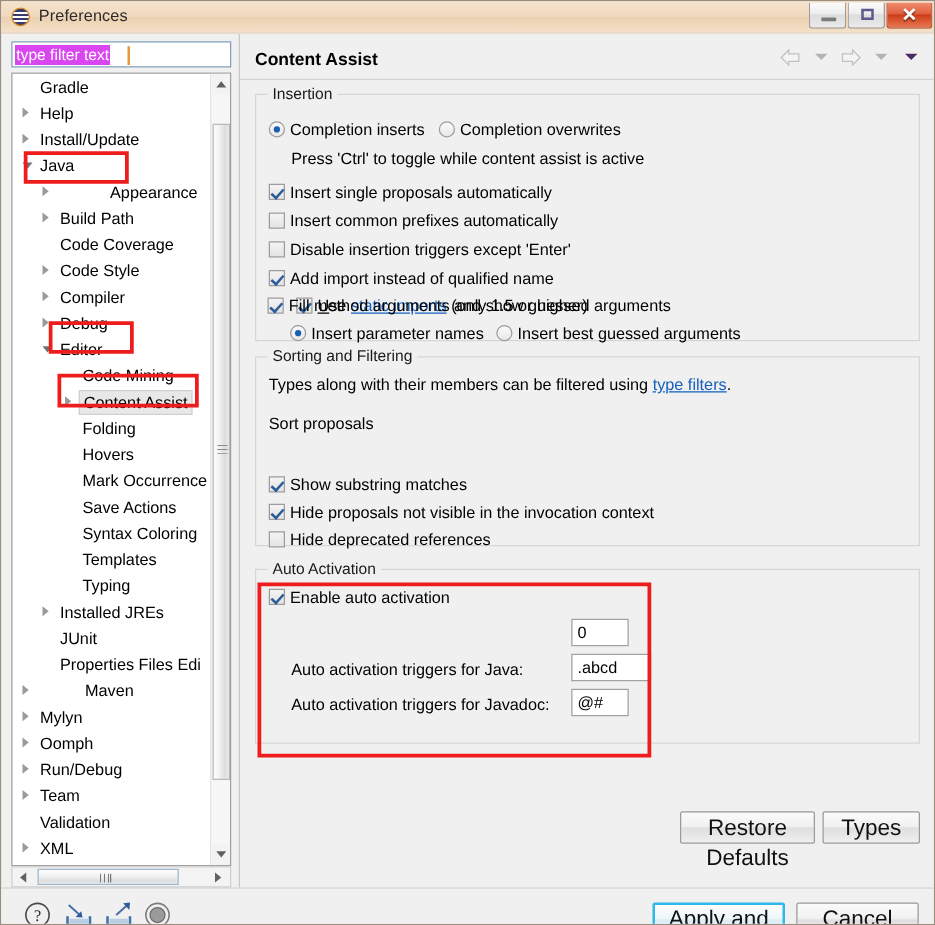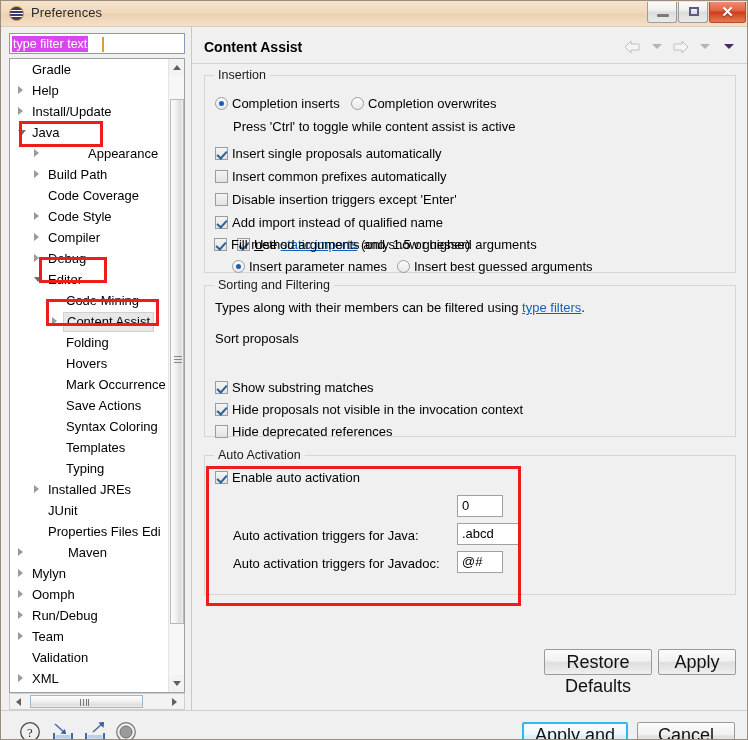--- a/index.html
+++ b/index.html
@@ -621,21 +621,21 @@
 
         <div class="row" style="left:28px; top:100px;">Auto activation triggers for Javadoc:</div>
         <div class="tfield" style="left:252px; top:95px; width:46px;">
           <span>@#</span>
         </div>
       </div>
 
       <div class="redbox" style="left:14px; top:439px; width:315px; height:140px;"></div>
 
       <div class="btn" style="left:352px; top:622px; width:108px;">Restore Defaults</div>
-      <div class="btn" style="left:466px; top:622px; width:78px;">Apply</div>
+      <div class="btn" style="left:466px; top:622px; width:78px;">Types</div>
     </div>
 
     <div class="bottom-sep"></div>
     <div class="bottom-bar">
 
       <span class="licon" style="left:18px;">
         <svg width="22" height="22" viewBox="0 0 22 22">
           <circle cx="11" cy="11" r="9.3" fill="none" stroke="#4a4a4a" stroke-width="1.3"></circle>
           <text x="11" y="16" text-anchor="middle" font-family="Liberation Serif, serif" font-size="13" fill="#2a2a2a">?</text>
         </svg>

